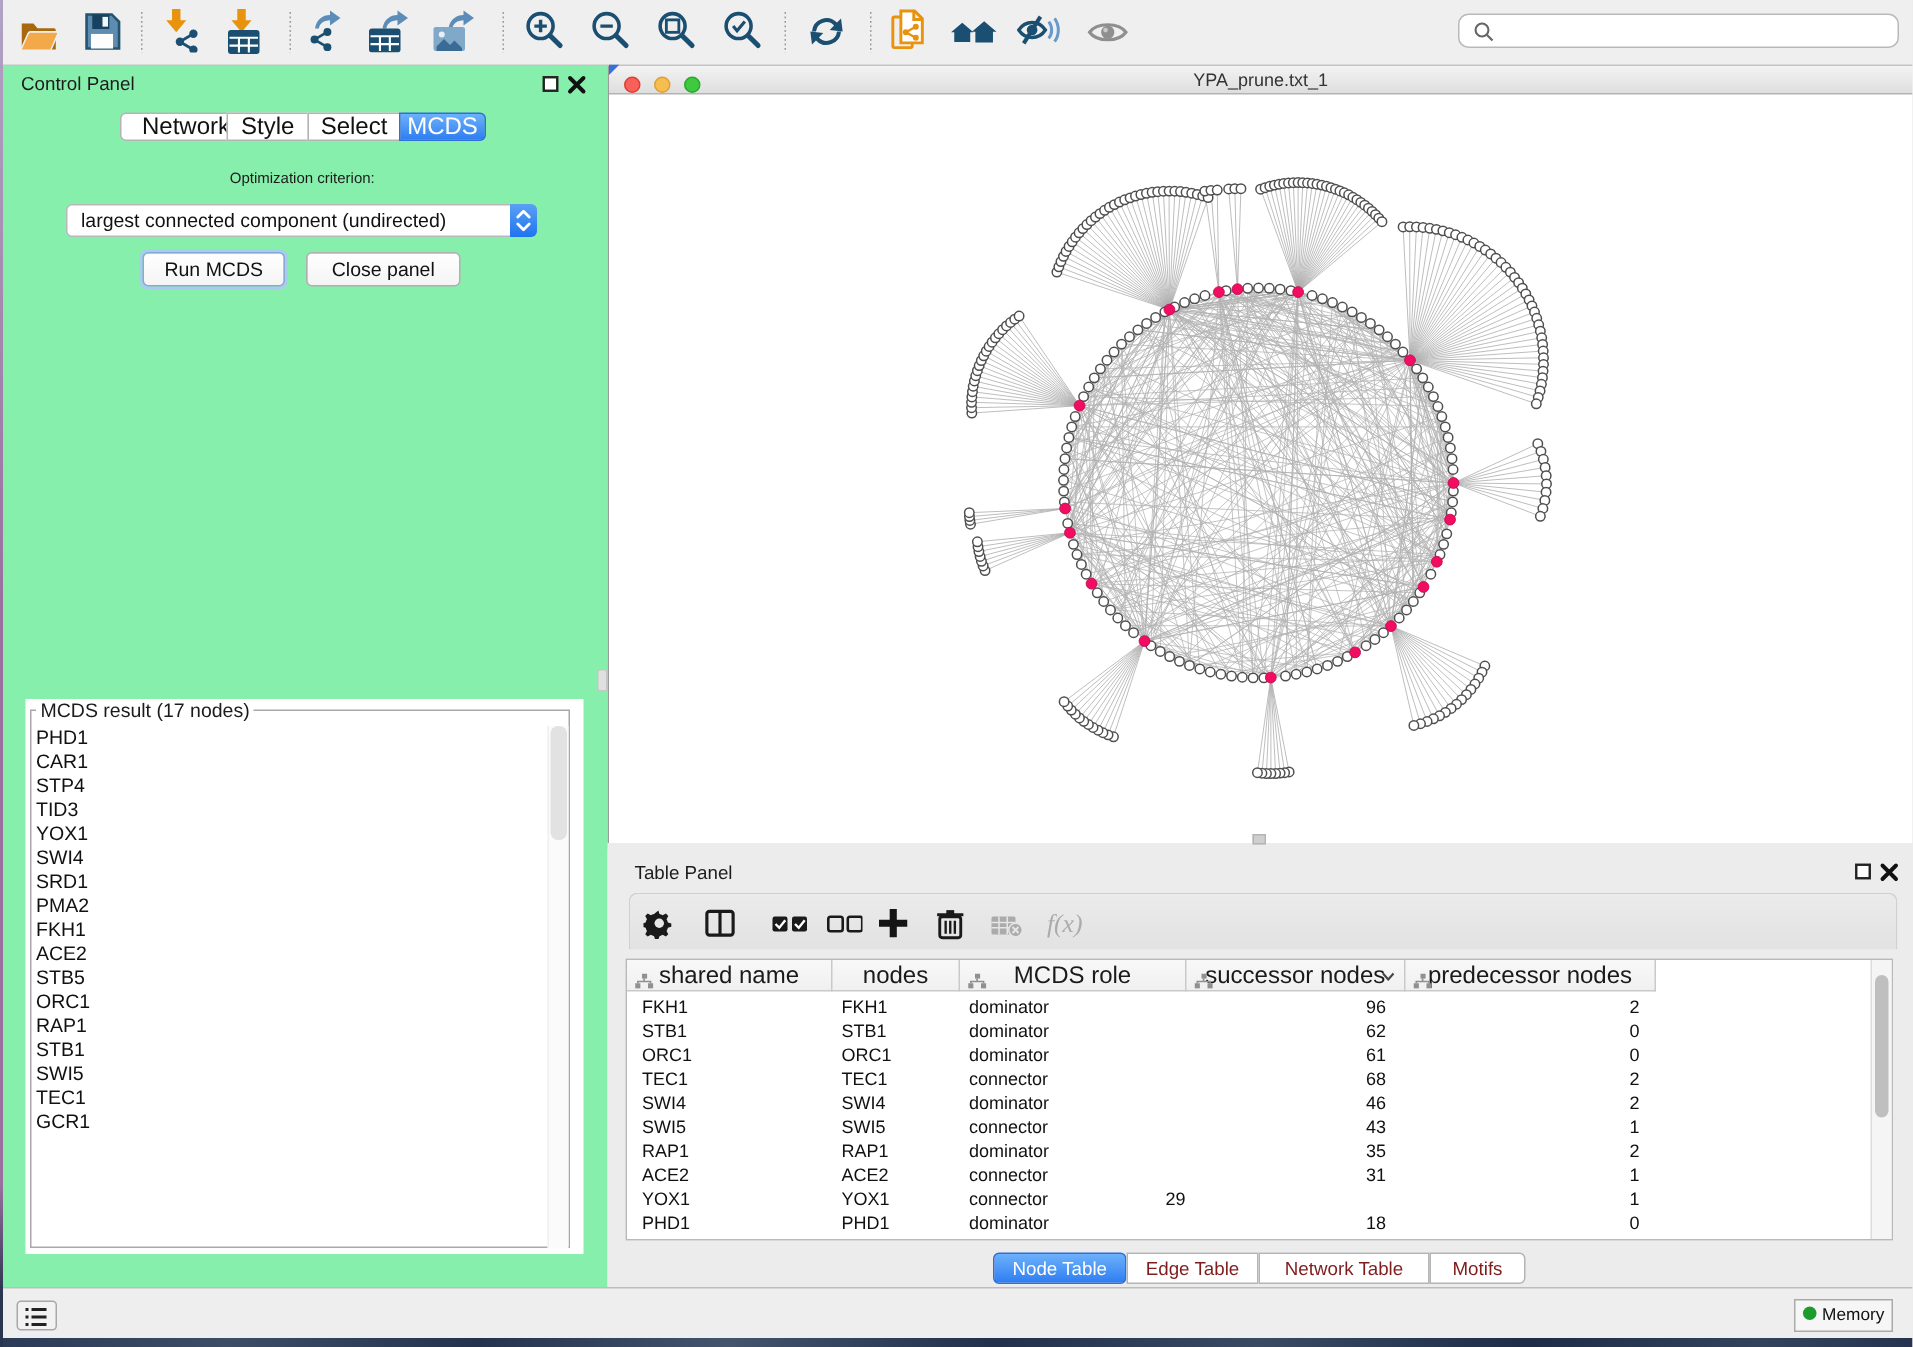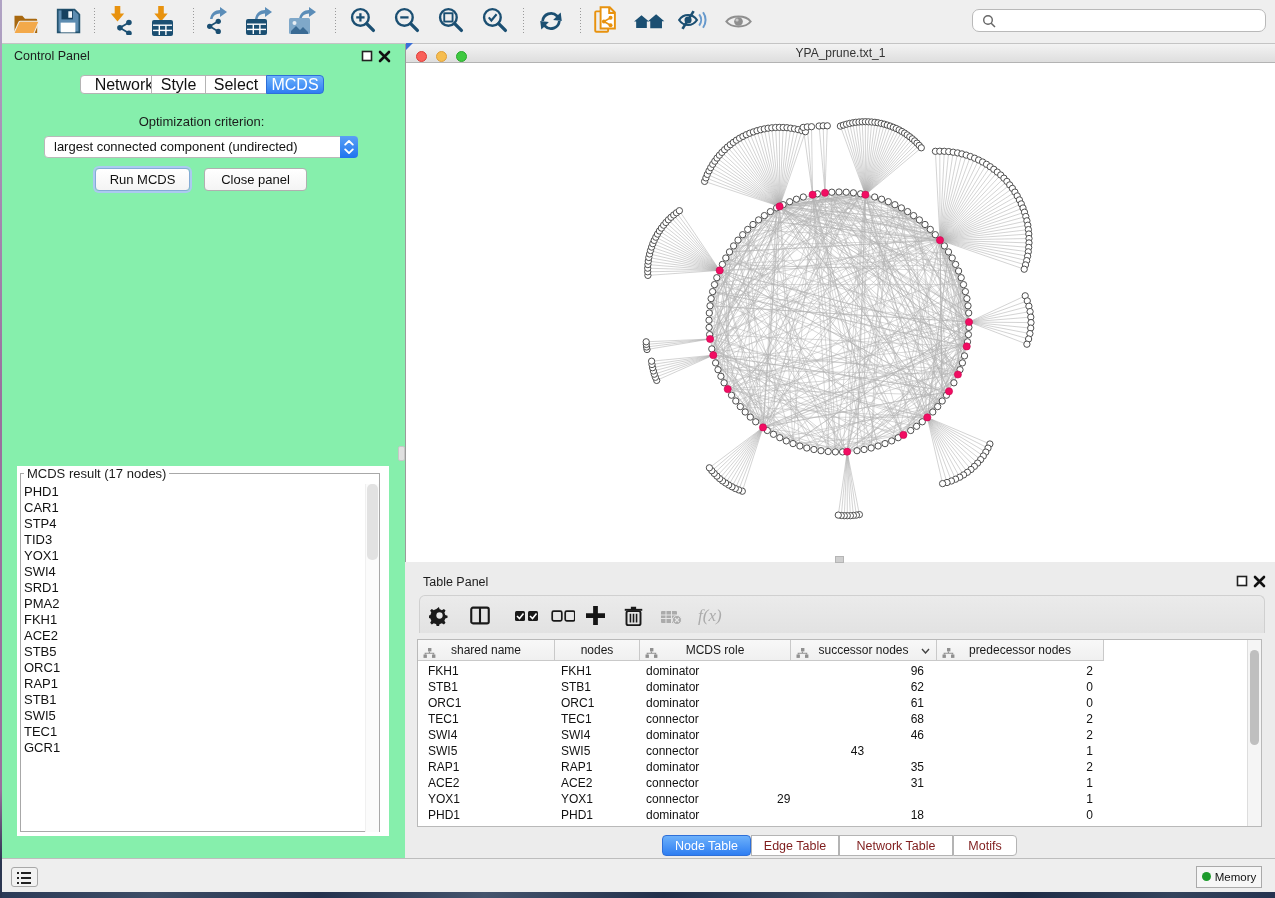--- a/index.html
+++ b/index.html
@@ -25,21 +25,21 @@
 #mthumb{position:absolute;left:1px;top:0px;width:11px;height:76px;background:#e2e2e2;border-radius:5px}
 
 #netwin{position:absolute;left:405px;top:44px;width:870px;height:518px;background:#fff;border-left:1px solid #9b9b9b}
 #nettitle{position:absolute;left:0;top:0;width:100%;height:19px;background:linear-gradient(#f3f3f3,#dedede);border-bottom:1px solid #b3b3b3;text-align:center;font-size:12px;color:#333;line-height:19px;font-weight:400}
 .tl{position:absolute;top:7px;width:11px;height:11px;border-radius:50%}
 
 #tpanel{position:absolute;left:405px;top:566px;width:870px;height:296px;background:#ececec}
 #tp-title{position:absolute;left:18px;top:9px;font-size:12.5px;color:#1c1c1c}
 #tp-toolbar{position:absolute;left:14px;top:29px;width:846px;height:38px;background:linear-gradient(#ebebeb,#e2e2e2);border:1px solid #d0d0d0;border-radius:6px 6px 0 0;border-bottom:none}
 #tbl{position:absolute;left:12px;top:73px;width:845px;height:188px;background:#fff;border:1px solid #b9b9b9}
-#thead{position:absolute;left:0;top:0;width:686px;height:21px;background:linear-gradient(#f8f8f8,#f0f0f0);border-bottom:1px solid #c9c9c9;font-size:12px;color:#1a1a1a}
+#thead{position:absolute;left:0;top:0;width:686px;height:21px;background:linear-gradient(#f8f8f8,#f0f0f0);border-bottom:1px solid #c9c9c9;font-size:16px;color:#1a1a1a}
 .thcell{position:absolute;top:0;height:21px;border-right:1px solid #c9c9c9;text-align:center;line-height:21px}
 .trow{position:absolute;left:0;width:100%;height:16px;font-size:12px;color:#111}
 .tc{position:absolute;height:16px;line-height:16px}
 #tscroll{position:absolute;right:0px;top:0px;width:14px;height:186px;background:#f5f5f5;border-left:1px solid #ddd}
 #tthumb{position:absolute;left:2px;top:10px;width:9px;height:95px;background:#bfbfbf;border-radius:5px}
 
 .btab{position:absolute;top:0;height:21px;background:#fff;border:1px solid #b4b4b4;font-size:12.5px;color:#7f1d1d;text-align:center;line-height:20px}
 
 #statusbar{position:absolute;left:0;top:858px;width:1275px;height:34px;background:#eeeeee;border-top:1px solid #bdbdbd}
 #wall{position:absolute;left:0;top:892px;width:1275px;height:6px;background:linear-gradient(90deg,#2b3a57,#3d4d66 12%,#24324e 25%,#44546d 38%,#22304b 52%,#3a4a63 66%,#1e2c47 80%,#33435c 92%,#253350);}
@@ -195,21 +195,21 @@
       </svg>
       <svg class="abs" style="left:378px;top:6px" width="13" height="13" viewBox="0 0 13 13">
         <path d="M2 2 L11 11 M11 2 L2 11" stroke="#111" stroke-width="2.6" stroke-linecap="round"></path>
       </svg>
       <div class="cptab" style="left:80px;top:31px;width:88px;border-radius:4px 0 0 4px;">Network</div>
       <div class="cptab" style="left:151px;top:31px;width:55px;">Style</div>
       <div class="cptab" style="left:205px;top:31px;width:62px;">Select</div>
       <div class="cptab" style="left:266px;top:31px;width:58px;border-radius:0 4px 4px 0;background:linear-gradient(#6db1fb,#2e7ef2);color:#fff;border-color:#2e6fd8;">MCDS</div>
       <div id="cp-subA"></div>
       <div id="cp-subB"></div>
-      <div style="position:absolute;left:0;top:70px;width:403px;text-align:center;font-size:13px;color:#1b1b1b">Optimization criterion:</div>
+      <div style="position:absolute;left:0;top:70px;width:403px;text-align:center;font-size:10px;color:#1b1b1b">Optimization criterion:</div>
       <div id="dropdown" style="top:92px">largest connected component (undirected)<div id="dd-btn"><svg width="18" height="22" viewBox="0 0 18 22">
             <g fill="none" stroke="#fff" stroke-width="1.9" stroke-linecap="round" stroke-linejoin="round">
               <path d="M5.2 8.6 L9 4.9 L12.8 8.6"></path>
               <path d="M5.2 13.4 L9 17.1 L12.8 13.4"></path>
             </g>
           </svg></div></div>
       <div class="btn" style="left:95px;top:124px;width:95px;box-shadow:0 0 0 2px #abcaf0;border-color:#84abd6">Run MCDS</div>
       <div class="btn" style="left:204px;top:124px;width:103px">Close panel</div>
       <div id="fs">
         <div id="fs-border"></div>
@@ -1347,21 +1347,21 @@
           <span class="tc" style="left:10px">SWI4</span>
           <span class="tc" style="left:143px">SWI4</span>
           <span class="tc" style="left:228px">dominator</span>
           <span class="tc" style="left:373px;width:133px;text-align:right">46</span>
           <span class="tc" style="left:519px;width:156px;text-align:right">2</span>
         </div>
         <div class="trow" style="top:103px">
           <span class="tc" style="left:10px">SWI5</span>
           <span class="tc" style="left:143px">SWI5</span>
           <span class="tc" style="left:228px">connector</span>
-          <span class="tc" style="left:373px;width:133px;text-align:center">43</span>
+          <span class="tc" style="left:373px;width:133px;text-align:right">43</span>
           <span class="tc" style="left:519px;width:156px;text-align:right">1</span>
         </div>
         <div class="trow" style="top:119px">
           <span class="tc" style="left:10px">RAP1</span>
           <span class="tc" style="left:143px">RAP1</span>
           <span class="tc" style="left:228px">dominator</span>
           <span class="tc" style="left:373px;width:133px;text-align:right">35</span>
           <span class="tc" style="left:519px;width:156px;text-align:right">2</span>
         </div>
         <div class="trow" style="top:135px">

